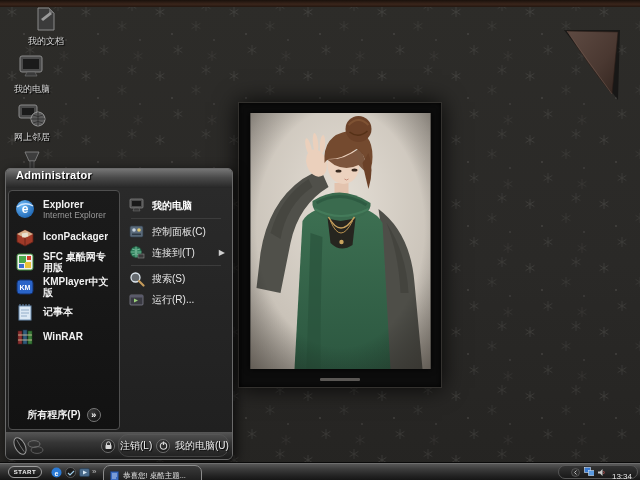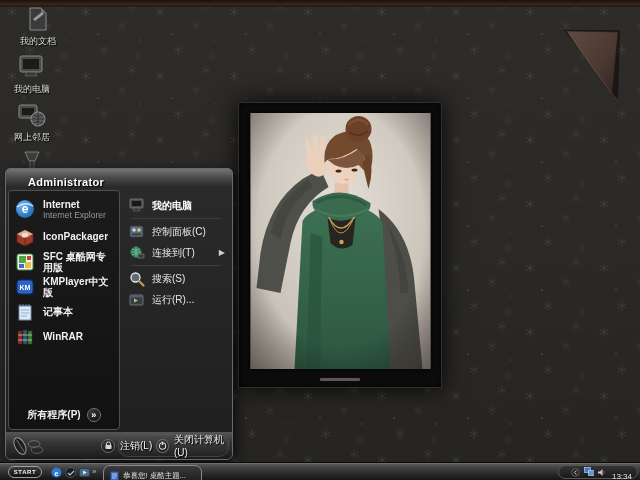--- a/index.html
+++ b/index.html
@@ -25,21 +25,21 @@
     box-shadow:0 0 6px rgba(0,0,0,.9);}
   .frame .caption{position:absolute;left:50%;bottom:6px;transform:translateX(-50%);
     width:40px;height:3px;background:#6e6a66;opacity:.8;border-radius:1px;}
 
   
   .smenu{position:absolute;left:5px;top:168px;width:228px;height:292px;
     background:#232323;border:1px solid #6a6a6a;border-radius:5px 5px 6px 6px;
     box-shadow:3px 3px 12px rgba(0,0,0,.7);display:flex;flex-direction:column;}
   .sm-head{height:19px;border-radius:4px 4px 0 0;flex:none;
     background:linear-gradient(180deg,#757575 0%,#4a4a4a 45%,#262626 100%);
-    display:flex;align-items:flex-end;padding-left:22px;}
+    display:flex;align-items:flex-start;padding-left:10px;}
   .sm-head .uname{font-size:11px;font-weight:bold;color:#fff;text-shadow:1px 1px 1px #000;letter-spacing:.3px;}
   .sm-body{flex:1;display:flex;padding:2px;background:linear-gradient(180deg,#2a2a2a,#202020);}
   .sm-left{width:112px;flex:none;background:linear-gradient(180deg,#1b1b1b,#121212);
     border:1px solid #4f4f4f;border-radius:4px;display:flex;flex-direction:column;padding:3px 0 2px;}
   .sm-item{display:flex;align-items:center;height:25px;padding:0 5px;cursor:pointer;}
   .sm-item.tall{height:30px;}
   .sm-item .ico{width:22px;height:22px;flex:none;margin-right:7px;display:flex;align-items:center;justify-content:center;}
   .sm-item .txt .t{font-size:10px;font-weight:bold;color:#f1f1f1;line-height:11px;}
   .sm-item .txt .s{font-size:8.5px;color:#9a9a9a;line-height:10px;}
   .sm-sep{height:1px;background:#3c3c3c;margin:2px 6px;}
@@ -115,21 +115,21 @@
         <stop offset="0" stop-color="#5e4a42"></stop>
         <stop offset="0.6" stop-color="#4a3831"></stop>
         <stop offset="1" stop-color="#33251f"></stop>
       </linearGradient>
     </defs>
     <polygon points="44,30 100,30 98,100" fill="rgba(0,0,0,0.45)"></polygon>
     <path d="M47,31 L98,32 L92,94 Q66,62 47,31 Z" fill="url(#curlg)" stroke="#2a1d17" stroke-width="0.6"></path>
     <path d="M47,31 Q70,64 92,94" stroke="#6e584e" stroke-width="1" fill="none" opacity="0.6"></path>
   </svg>
 
-  <div class="dicon" style="left:9px;top:4px;">
+  <div class="dicon" style="left:17px;top:4px;">
     <div class="ic">
       <svg width="26" height="28">
           <path d="M5,3 h11 l5,5 v17 h-16 z" fill="#3b3b3b" stroke="#8a8a8a" stroke-width="1"></path>
           <path d="M16,3 l5,5 h-5 z" fill="#6a6a6a"></path>
           <path d="M8,14 l9,-7 2,2 -9,7 z" fill="#9a9a9a"></path>
         </svg>
     </div>
     <div class="lbl">我的文档</div>
   </div>
 
@@ -243,21 +243,21 @@
                     <stop offset="0" stop-color="#6db8f5"></stop>
                     <stop offset="1" stop-color="#0f57a8"></stop>
                   </radialGradient>
                 </defs>
                 <circle cx="10" cy="10" r="9" fill="url(#ieg)"></circle>
                 <text x="10" y="14" text-anchor="middle" font-size="12" font-weight="bold" fill="#fff" font-family="Liberation Sans,sans-serif">e</text>
                 <path d="M2,8 Q10,2 18,7" stroke="#cfe6ff" stroke-width="1.4" fill="none"></path>
               </svg>
           </span>
           <span class="txt">
-            <div class="t">Internet</div>
+            <div class="t">Explorer</div>
             <div class="s">Internet Explorer</div>
           </span>
         </div>
         <div class="sm-item">
           <span class="ico">
             <svg width="20" height="20">
                 <path d="M2,7 L10,3 L18,7 L18,15 L10,19 L2,15 Z" fill="#a03a28" stroke="#5e2015" stroke-width="0.8"></path>
                 <path d="M2,7 L10,11 L18,7 L10,3 Z" fill="#d8b08c"></path>
                 <path d="M10,11 V19" stroke="#5e2015" stroke-width="0.8"></path>
                 <rect x="7" y="6" width="6" height="4" fill="#e8e0d0" transform="rotate(-8 10 8)"></rect>
@@ -395,21 +395,21 @@
         </span>
         <span class="fb-t">注销(L)</span>
       </div>
       <div class="foot-btn" style="left:150px;">
         <span class="fb-ic">
           <svg width="9" height="9">
               <circle cx="4.5" cy="5" r="3.2" stroke="#d8d8d8" stroke-width="1.1" fill="none"></circle>
               <line x1="4.5" y1="0.5" x2="4.5" y2="4" stroke="#d8d8d8" stroke-width="1.2"></line>
             </svg>
         </span>
-        <span class="fb-t">关闭计算机(U)</span>
+        <span class="fb-t">我的电脑(U)</span>
       </div>
     </div>
   </div>
 
   <div class="taskbar">
     <div class="start-btn">
       <span>START</span>
     </div>
     <div class="ql" style="left:50px;">
       <svg width="11" height="11">

